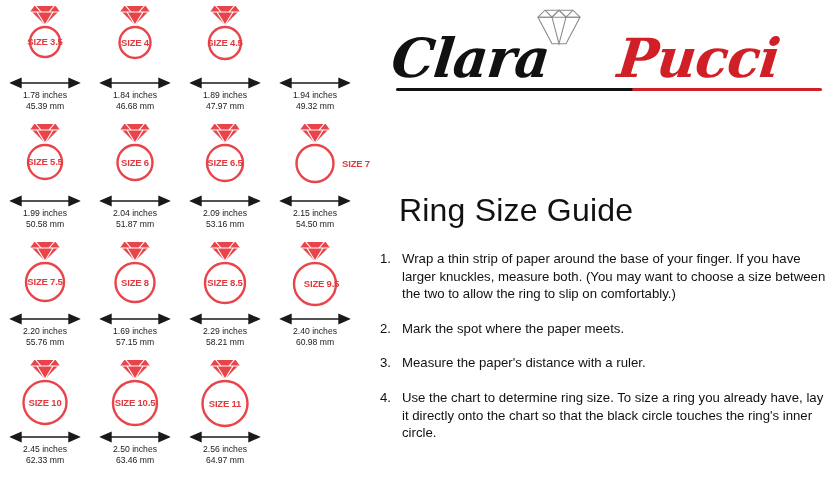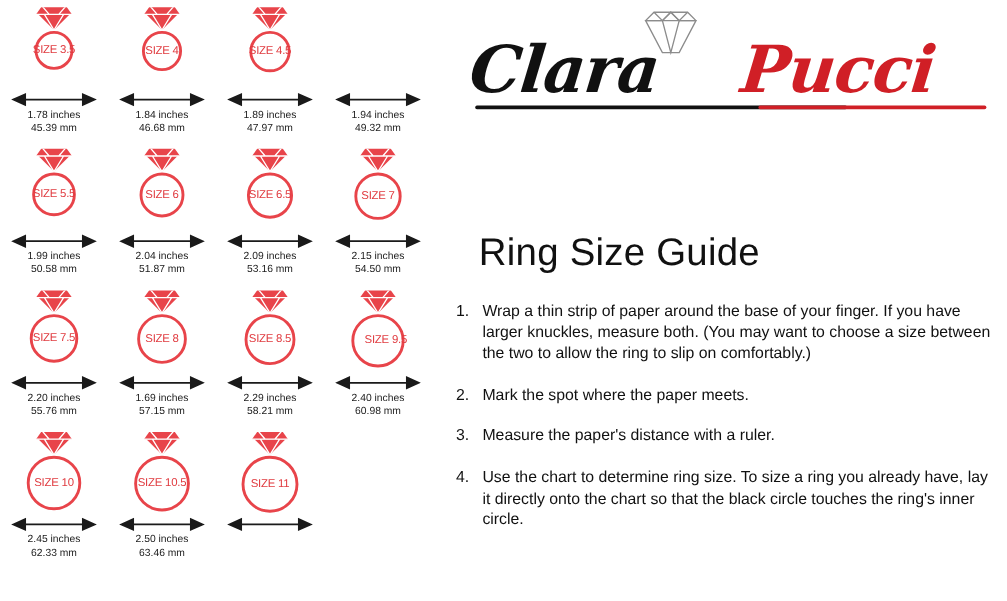--- a/index.html
+++ b/index.html
@@ -49,21 +49,21 @@
     left: 50%;
     top: 2px;
     transform: translateX(-50%);
   }
   .size-label {
     position: absolute;
     left: 50%;
     top: 36px;
     transform: translateX(-50%);
     font-size: 9.5px;
-    font-weight: normal;
+    font-weight: bold;
     color: #e03a3f;
     letter-spacing: -0.2px;
     white-space: nowrap;
   }
   .arrow {
     position: absolute;
     left: 50%;
     transform: translateX(-50%);
     top: 73px;
     width: 72px;
@@ -299,21 +299,21 @@
         </div>
       </div>
       <div class="cell">
         <div class="ring-wrap">
           <svg class="ring-svg" width="90" height="72" viewBox="0 0 90 72">
             <circle cx="45" cy="39.5" r="18.5" fill="none" stroke="#e8444a" stroke-width="2.4"></circle>
             <path d="M32 6 L58 6 L45 19 Z" fill="#e8444a"></path>
             <path d="M30 6 L35 -1 L55 -1 L60 6 Z" fill="#e8444a"></path>
             <path d="M30 6 L60 6 M35 -1 L41 6 M55 -1 L49 6 M37 6 L45 19 M53 6 L45 19" stroke="#ffffff" stroke-width="1.1" fill="none"></path>
           </svg>
-          <div class="size-label" style="top: 35.5px;">SIZE 7</div>
+          <div class="size-label" style="top: 35.5px; margin-left: 41px;">SIZE 7</div>
         </div>
         <svg class="arrow" viewBox="0 0 72 12">
           <path d="M2 6 L70 6 M2 6 L12 1.5 L12 10.5 Z M70 6 L60 1.5 L60 10.5 Z" stroke="#1a1a1a" stroke-width="1.4" fill="#1a1a1a"></path>
         </svg>
         <div class="measure">
           <div>2.15 inches</div>
           <div>54.50 mm</div>
         </div>
       </div>
       <div class="cell">
@@ -430,20 +430,24 @@
             <circle cx="45" cy="43.5" r="22.5" fill="none" stroke="#e8444a" stroke-width="2.4"></circle>
             <path d="M32 6 L58 6 L45 19 Z" fill="#e8444a"></path>
             <path d="M30 6 L35 -1 L55 -1 L60 6 Z" fill="#e8444a"></path>
             <path d="M30 6 L60 6 M35 -1 L41 6 M55 -1 L49 6 M37 6 L45 19 M53 6 L45 19" stroke="#ffffff" stroke-width="1.1" fill="none"></path>
           </svg>
           <div class="size-label" style="top: 39.5px;">SIZE 11</div>
         </div>
         <svg class="arrow" viewBox="0 0 72 12">
           <path d="M2 6 L70 6 M2 6 L12 1.5 L12 10.5 Z M70 6 L60 1.5 L60 10.5 Z" stroke="#1a1a1a" stroke-width="1.4" fill="#1a1a1a"></path>
         </svg>
+        <div class="measure">
+          <div>2.56 inches</div>
+          <div>64.97 mm</div>
+        </div>
       </div>
     </div>
 
   <div class="right">
 
     <div class="logo">
       <svg class="logo-diamond" viewBox="0 0 100 60" xmlns="http://www.w3.org/2000/svg">
         <g fill="none" stroke="#8c8c8c" stroke-width="1.6">
           <path d="M20 16 L50 16 L80 16 L60 54 L50 54 L40 54 Z"></path>
           <path d="M20 16 L30 6 L70 6 L80 16"></path>

